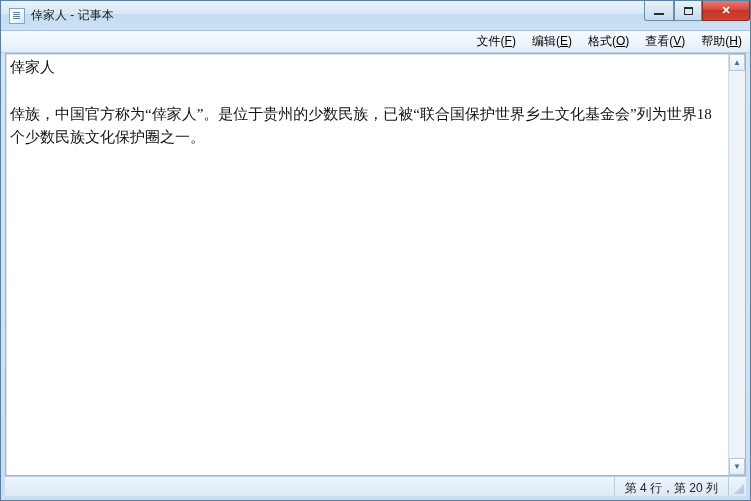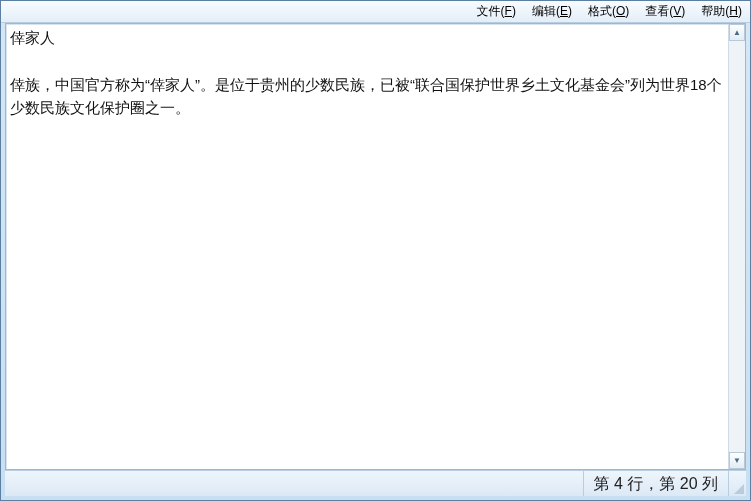--- a/index.html
+++ b/index.html
@@ -89,21 +89,21 @@
     background: #fff;
     border: 1px solid #9fb8cf;
     box-shadow: inset 1px 1px 0 #d7e3ee;
     display: flex;
     min-height: 0;
   }
   
   .editor {
     flex: 1;
     border: none; outline: none; resize: none;
-    font-family: Liberation Sans, sans-serif;
+    font-family: Liberation Serif, serif;
     font-size: 15px;
     line-height: 1.55;
     color: #111;
     padding: 2px 4px;
     white-space: pre-wrap;
     overflow-y: auto;
   }
   
   .scrollbar {
     width: 17px;
@@ -114,25 +114,25 @@
   }
   .sb-btn {
     height: 17px;
     background: linear-gradient(to bottom, #fdfefe, #e3ecf4);
     border: 1px solid #b7c9d9;
     display: flex; align-items: center; justify-content: center;
     font-size: 8px; color: #4a6a88;
   }
   
   .statusbar {
-    height: 26px;
+    height: 20px;
     background: linear-gradient(to bottom, #eef5fc, #dce9f5);
     border-top: 1px solid #b8cde0;
     display: flex;
-    font-size: 16px;
+    font-size: 12px;
     text-align: center;
   }
   .status-seg {
     border-left: 1px solid #b8cde0;
     padding: 3px 10px 0 10px;
     color: #222;
   }
   .status-spacer { flex: 1; }
   .status-grip {
     width: 18px;
@@ -146,20 +146,35 @@
     border-width: 0 0 10px 10px;
     border-color: transparent transparent #9fb8cf transparent;
     opacity: 0.6;
   }
 </style>
 </head>
 <body>
 
 <div class="window">
 
+  <div class="titlebar">
+    <span class="title-icon"></span>
+    <span class="title-text">倖家人 - 记事本</span>
+    <div class="win-controls">
+      <div class="win-btn win-min">
+          <div class="win-min-glyph"></div>
+        </div>
+      <div class="win-btn win-max">
+          <div class="win-max-glyph"></div>
+        </div>
+      <div class="win-btn win-close">
+          <span class="win-close-glyph"></span>
+        </div>
+    </div>
+  </div>
 
   <div class="menubar">
     <div class="menu-item"><span>文件</span>(<span class="mnemonic">F</span>)</div>
     <div class="menu-item"><span>编辑</span>(<span class="mnemonic">E</span>)</div>
     <div class="menu-item"><span>格式</span>(<span class="mnemonic">O</span>)</div>
     <div class="menu-item"><span>查看</span>(<span class="mnemonic">V</span>)</div>
     <div class="menu-item"><span>帮助</span>(<span class="mnemonic">H</span>)</div>
   </div>
 
   <div class="client-wrap">

